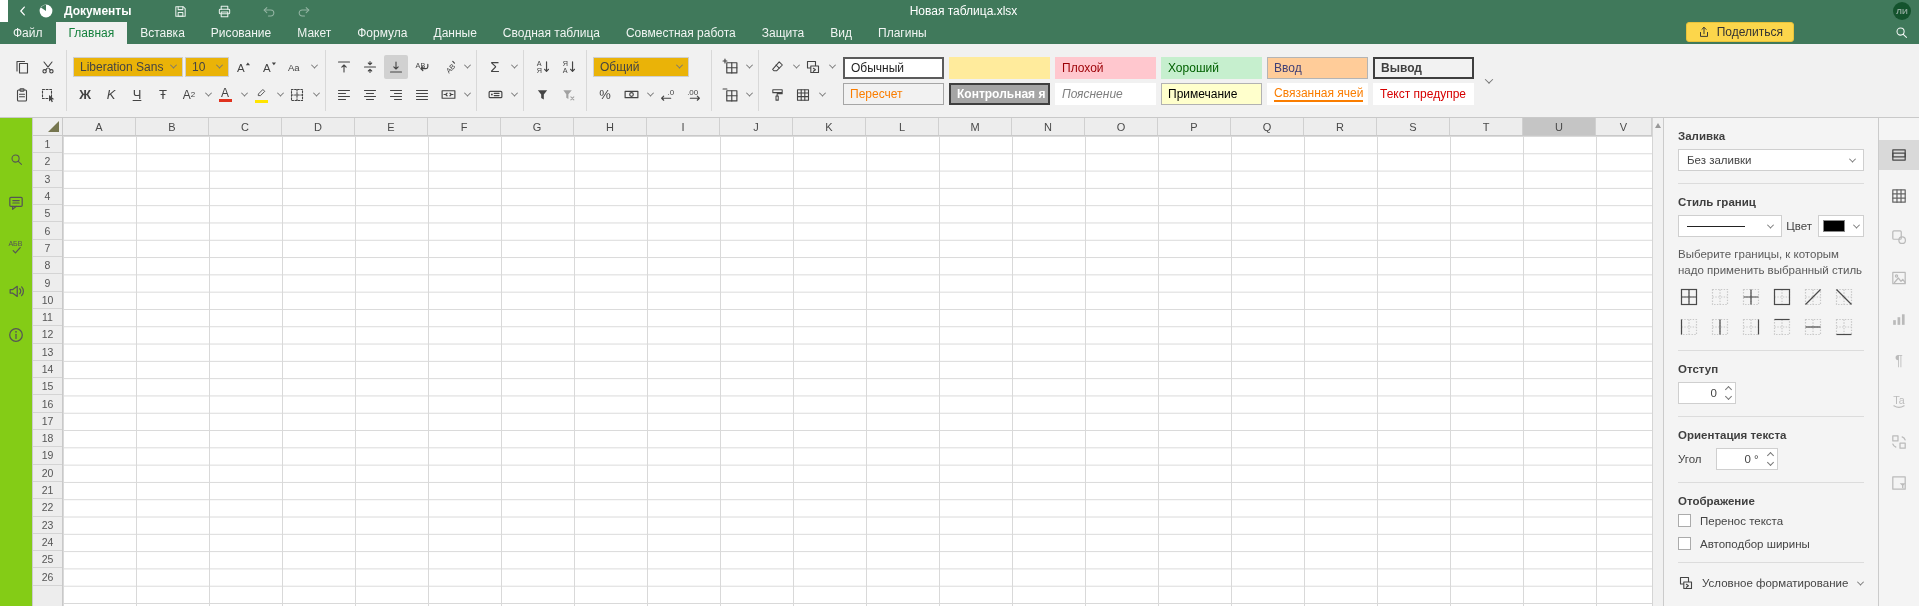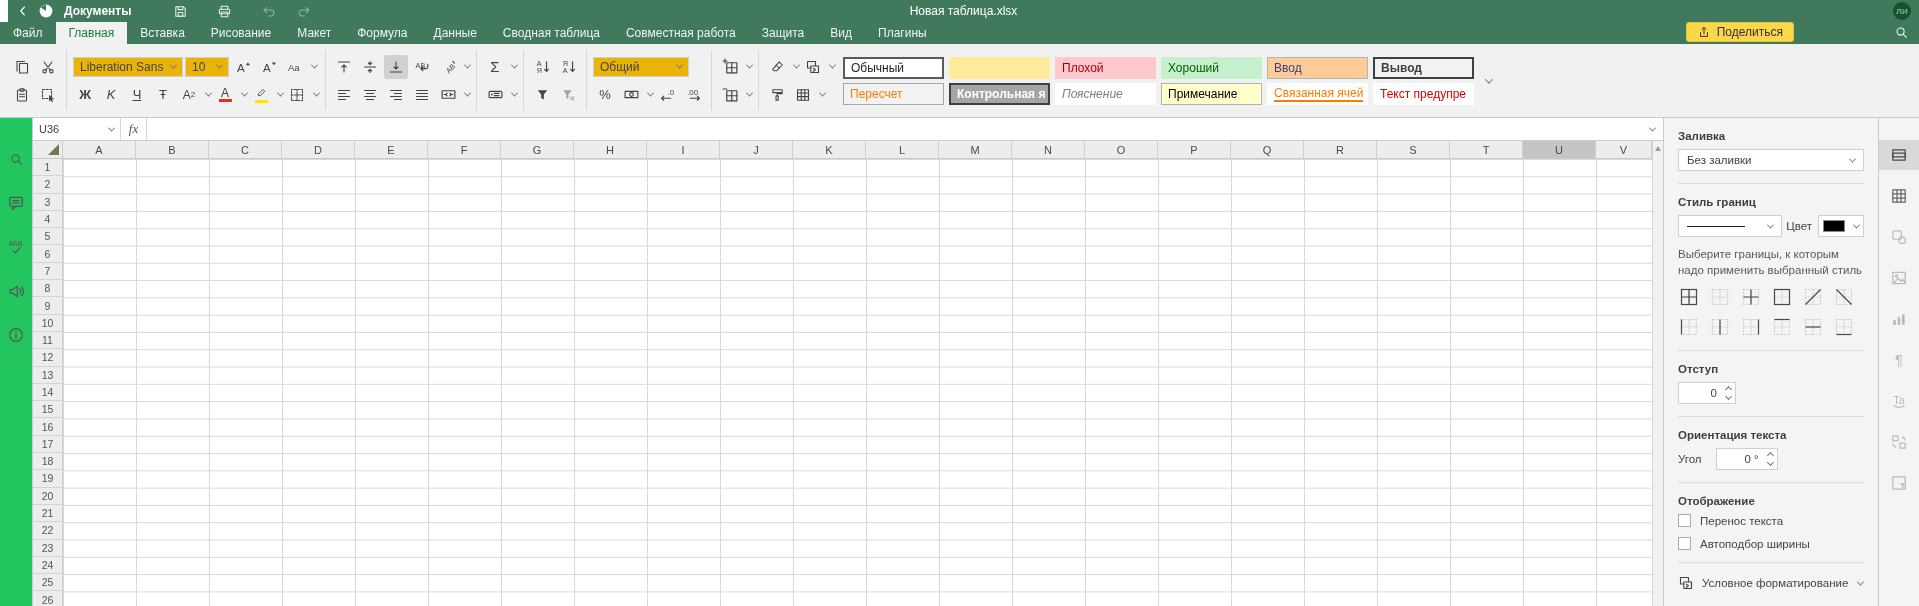--- a/index.html
+++ b/index.html
@@ -54,21 +54,21 @@
 
   
   .styles { display:grid; grid-template-columns:repeat(6,101px); grid-auto-rows:22px; gap:4px 5px; align-content:center; margin-left:4px; }
   .chip { display:flex; align-items:center; padding:0 6px; font-size:12px; height:22px; cursor:pointer; overflow:hidden; white-space:nowrap; border:1px solid transparent; }
   .chip span { line-height:14px; }
   .more-styles { width:26px; display:flex; align-items:center; justify-content:center; color:#666; cursor:pointer; }
   .more-styles .crt { width:6px; height:6px; }
 
   
   .main { display:flex; height:488px; }
-  .leftrail { width:33px; background:#22c55e; border-right:1px solid #cbcbcb; display:flex; flex-direction:column; align-items:center; padding-top:30px; gap:22px; }
+  .leftrail { width:33px; background:#84cc16; border-right:1px solid #cbcbcb; display:flex; flex-direction:column; align-items:center; padding-top:30px; gap:22px; }
   .railbtn { width:22px; height:22px; display:flex; align-items:center; justify-content:center; color:#555; cursor:pointer; }
   .sheet { width:1630px; display:flex; flex-direction:column; background:#fff; }
   .frow { height:23px; border-bottom:1px solid #cdcdcd; display:flex; align-items:stretch; background:#fff; }
   .namebox { width:88px; display:flex; align-items:center; padding:0 6px; font-size:11px; color:#444; border-right:1px solid #d8d8d8; cursor:pointer; }
   .namebox .crt { margin-left:auto; }
   .fx { width:26px; display:flex; align-items:center; justify-content:center; font-family:"Liberation Serif",serif; font-style:italic; font-size:13px; color:#555; border-right:1px solid #d8d8d8; }
   .finput { flex:1; border:none; outline:none; font-size:12px; padding:0 6px; font-family:inherit; }
   .fxmore { width:24px; display:flex; align-items:center; justify-content:center; cursor:pointer; }
 
   
@@ -579,31 +579,20 @@
       <div class="railbtn">
         <svg width="18" height="18" viewBox="0 0 16 16" fill="none" stroke="currentColor" stroke-width="1.1" stroke-linecap="round" stroke-linejoin="round" font-family="Liberation Sans, sans-serif">
           <circle cx="8" cy="8" r="5.6"></circle>
           <path d="M8 7.4v3.6"></path>
           <circle cx="8" cy="5.2" r=".8" stroke="none" fill="currentColor"></circle>
         </svg>
       </div>
     </div>
 
   <div class="sheet">
-    <div class="frow">
-      <div class="namebox">
-          <span>U36</span>
-          <i class="crt"></i>
-        </div>
-      <div class="fx">fx</div>
-      <input class="finput" value="" style="">
-      <div class="fxmore">
-          <i class="crt"></i>
-        </div>
-    </div>
 
     <div class="grid">
       <div class="ghead" id="ghead">
           <div class="corner"></div>
           <div class="col-h">A</div>
           <div class="col-h">B</div>
           <div class="col-h">C</div>
           <div class="col-h">D</div>
           <div class="col-h">E</div>
           <div class="col-h">F</div>

